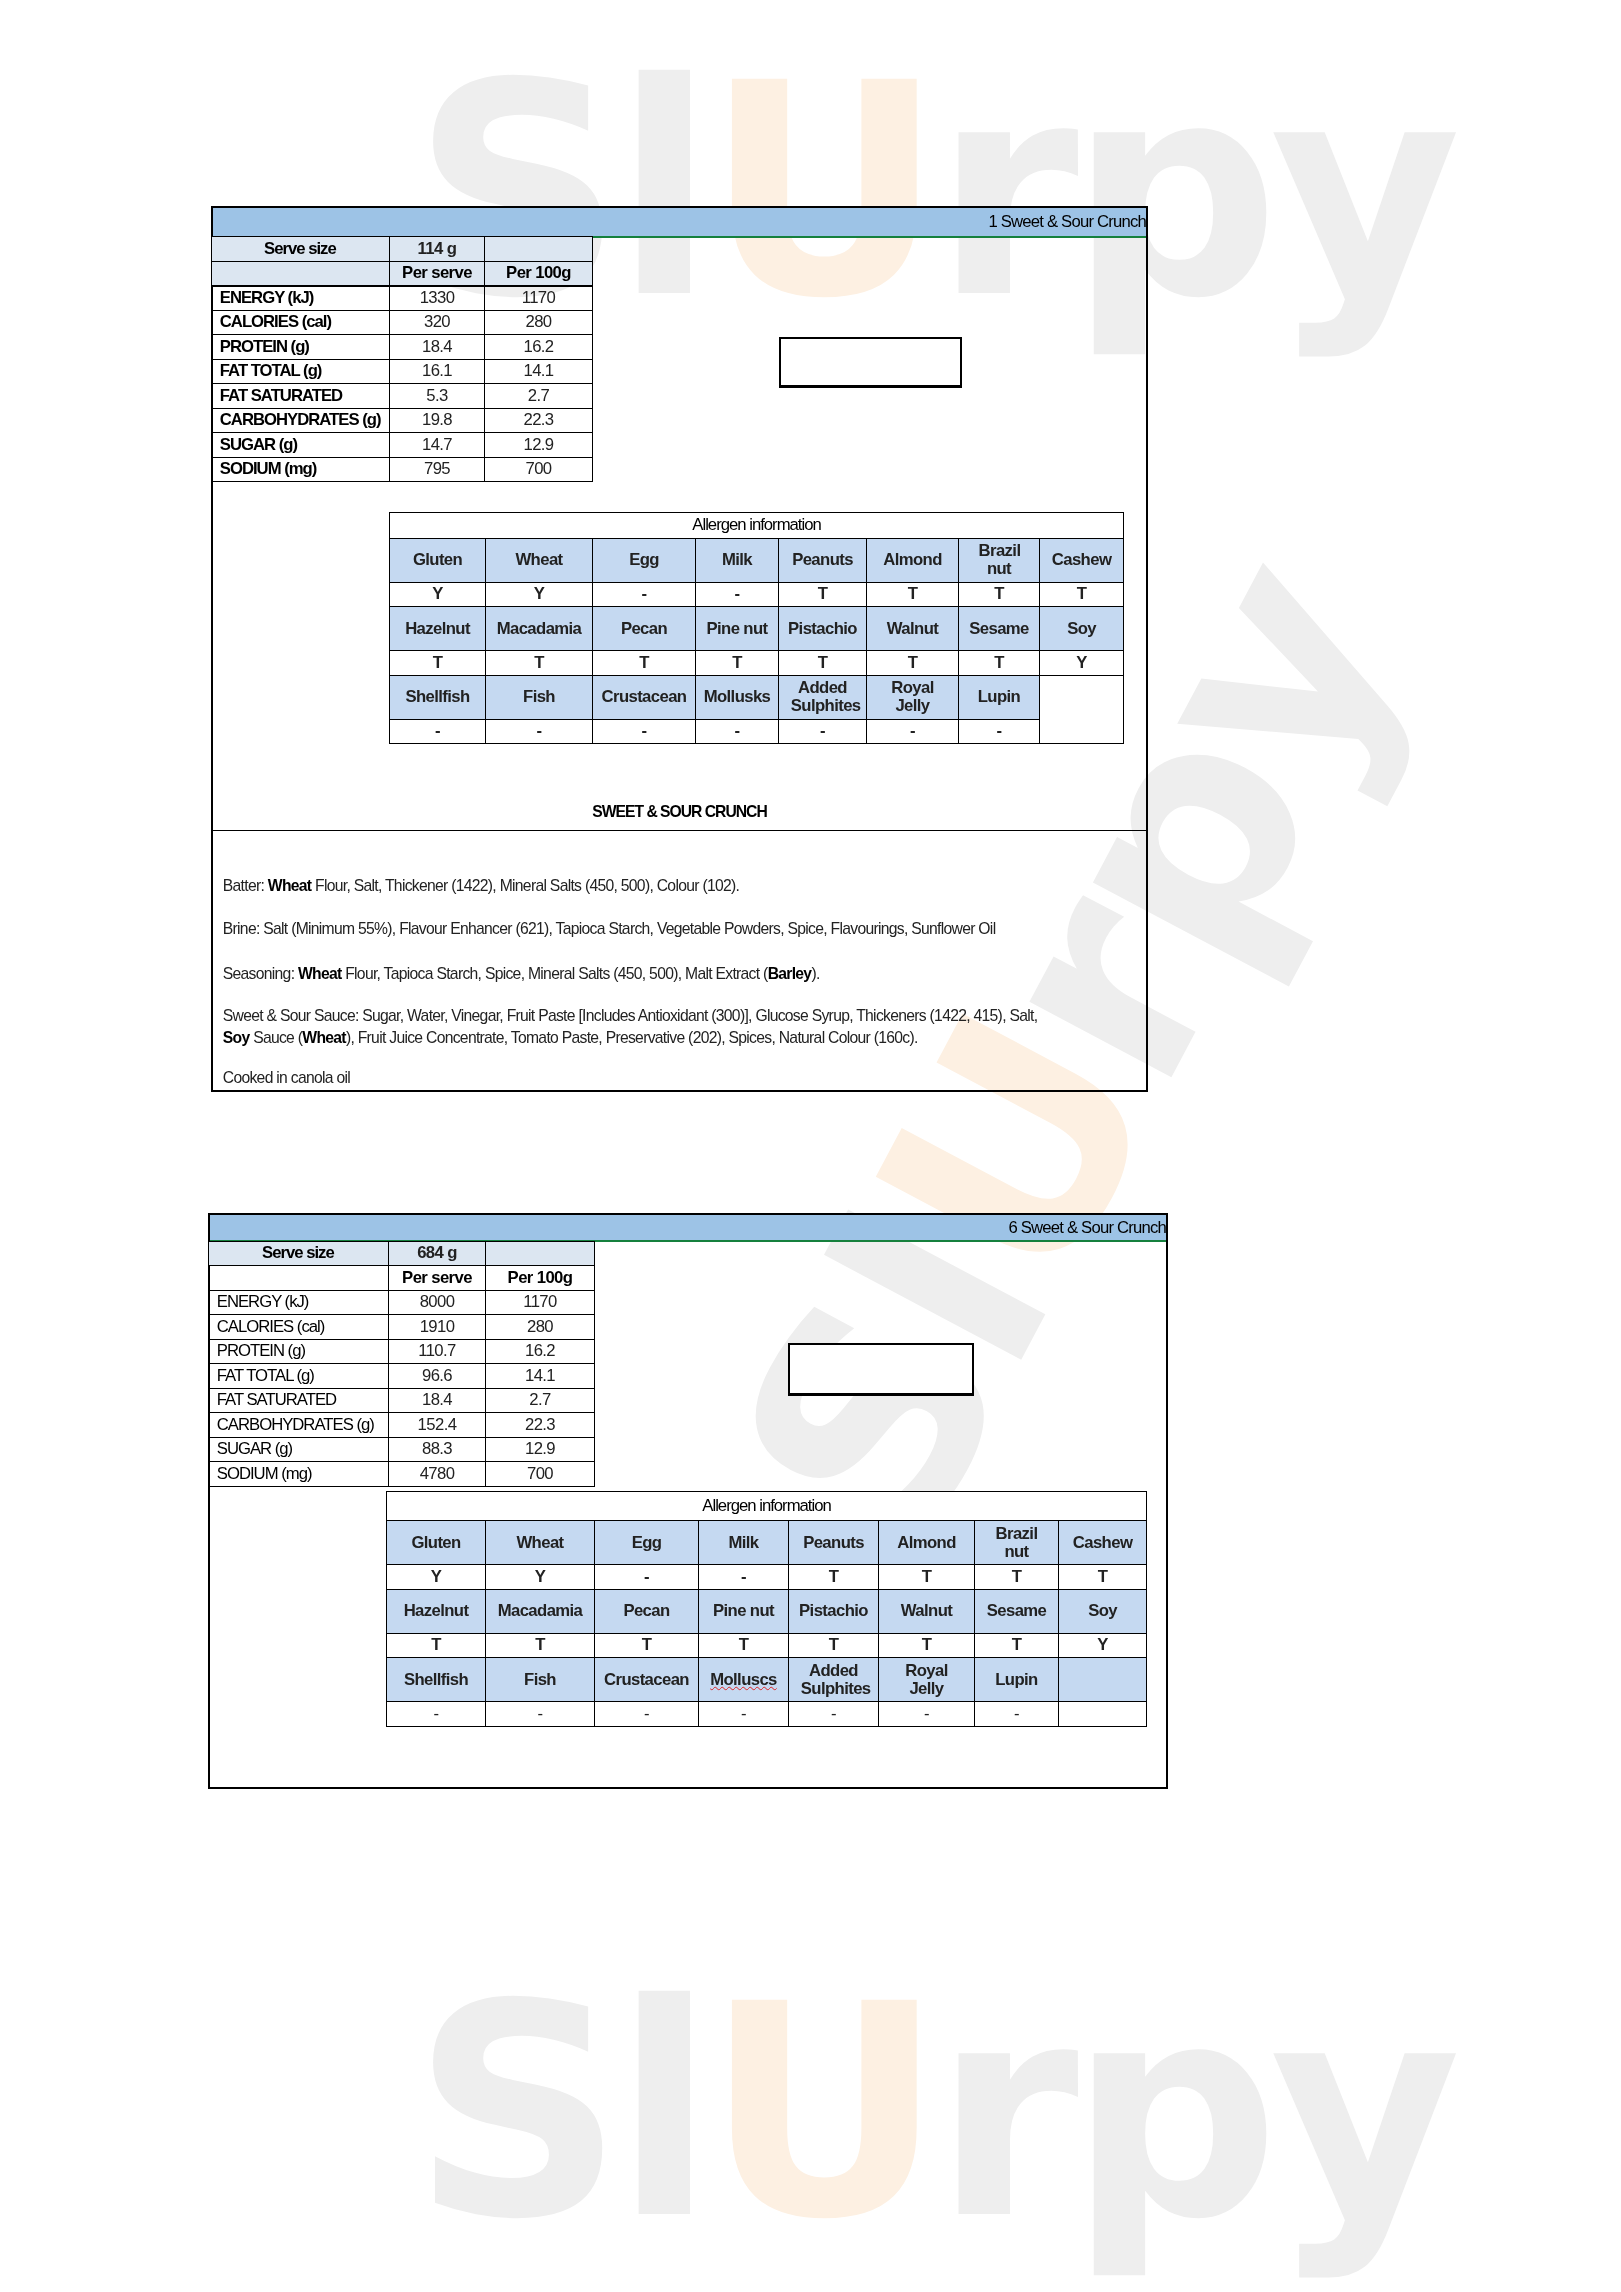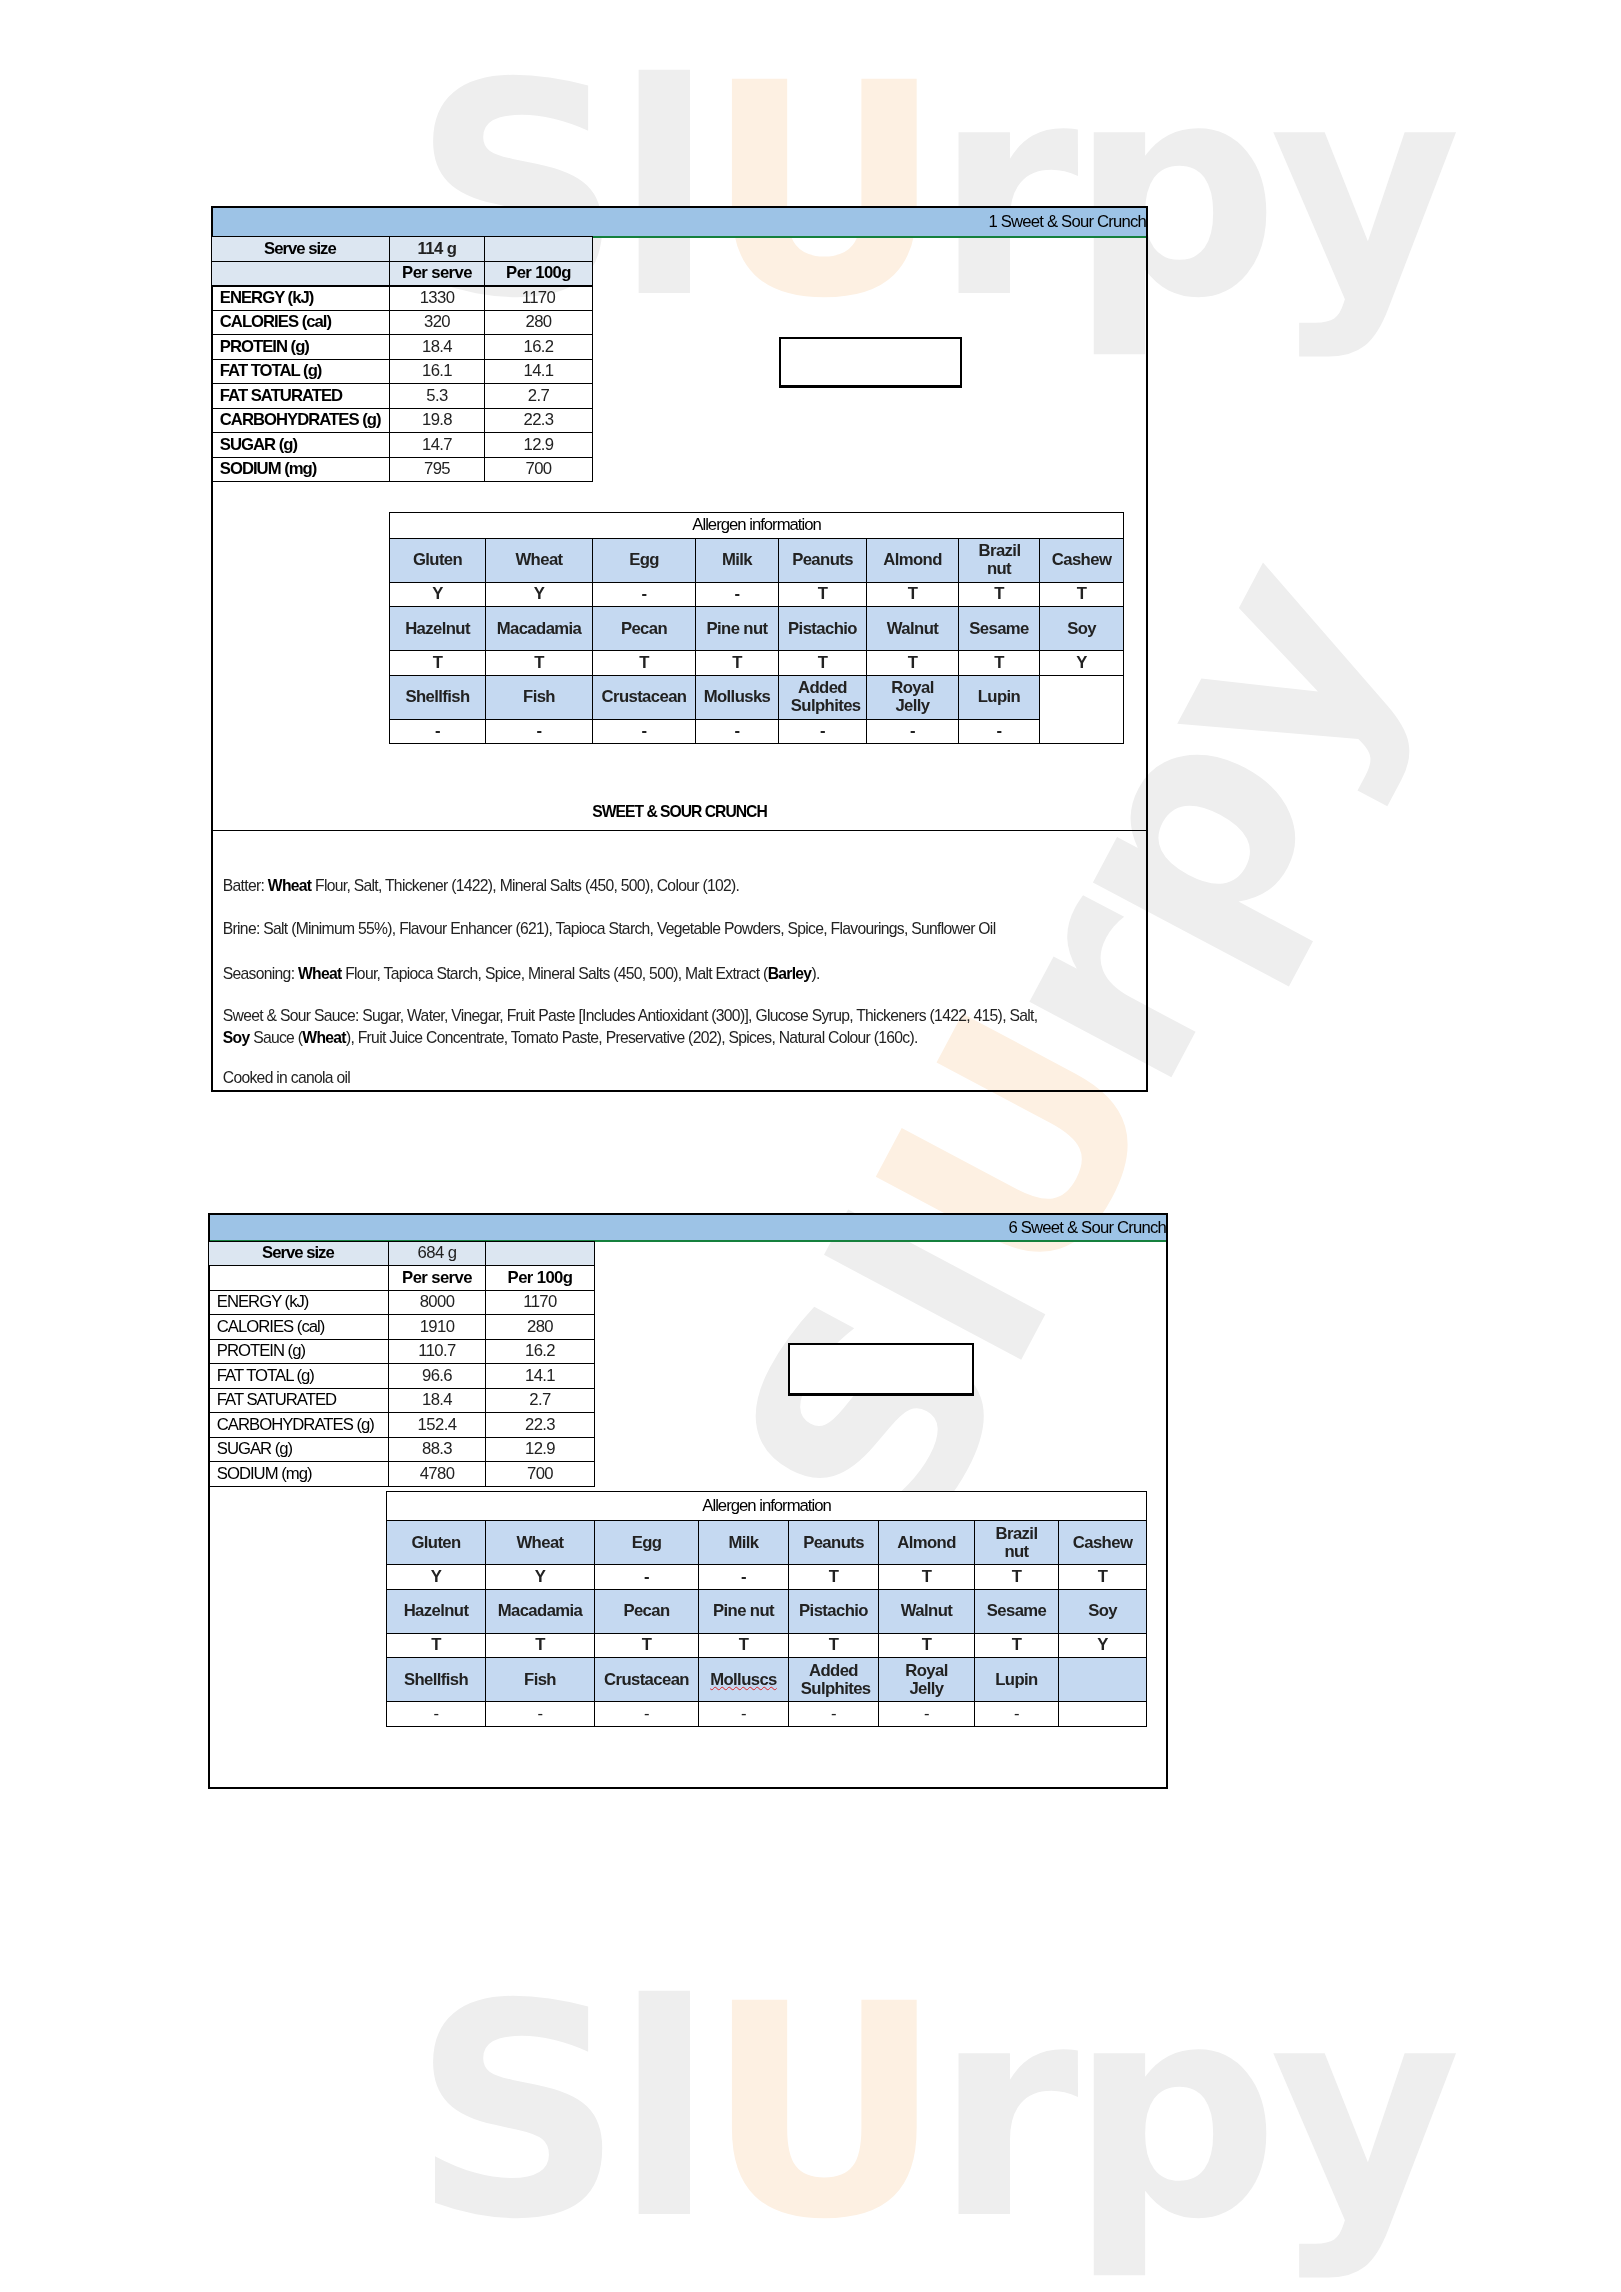--- a/index.html
+++ b/index.html
@@ -206,21 +206,21 @@
 
   <table class="nut" style="left:-2px; top:25.5px; width:386px;">
     <colgroup>
         <col style="width:180px">
         <col style="width:97px">
         <col style="width:109px">
       </colgroup>
     <tbody>
         <tr class="serve">
       <td class="lbl">Serve size</td>
-      <td class="num" style="font-weight:normal;">684 g</td>
+      <td class="num" style="font-weight:bold;">684 g</td>
       <td></td>
     </tr>
     <tr class="hdr">
       <td></td>
       <td>Per serve</td>
       <td>Per 100g</td>
     </tr>
     <tr>
           <td class="lbl">ENERGY (kJ)</td>
           <td class="num">8000</td>

